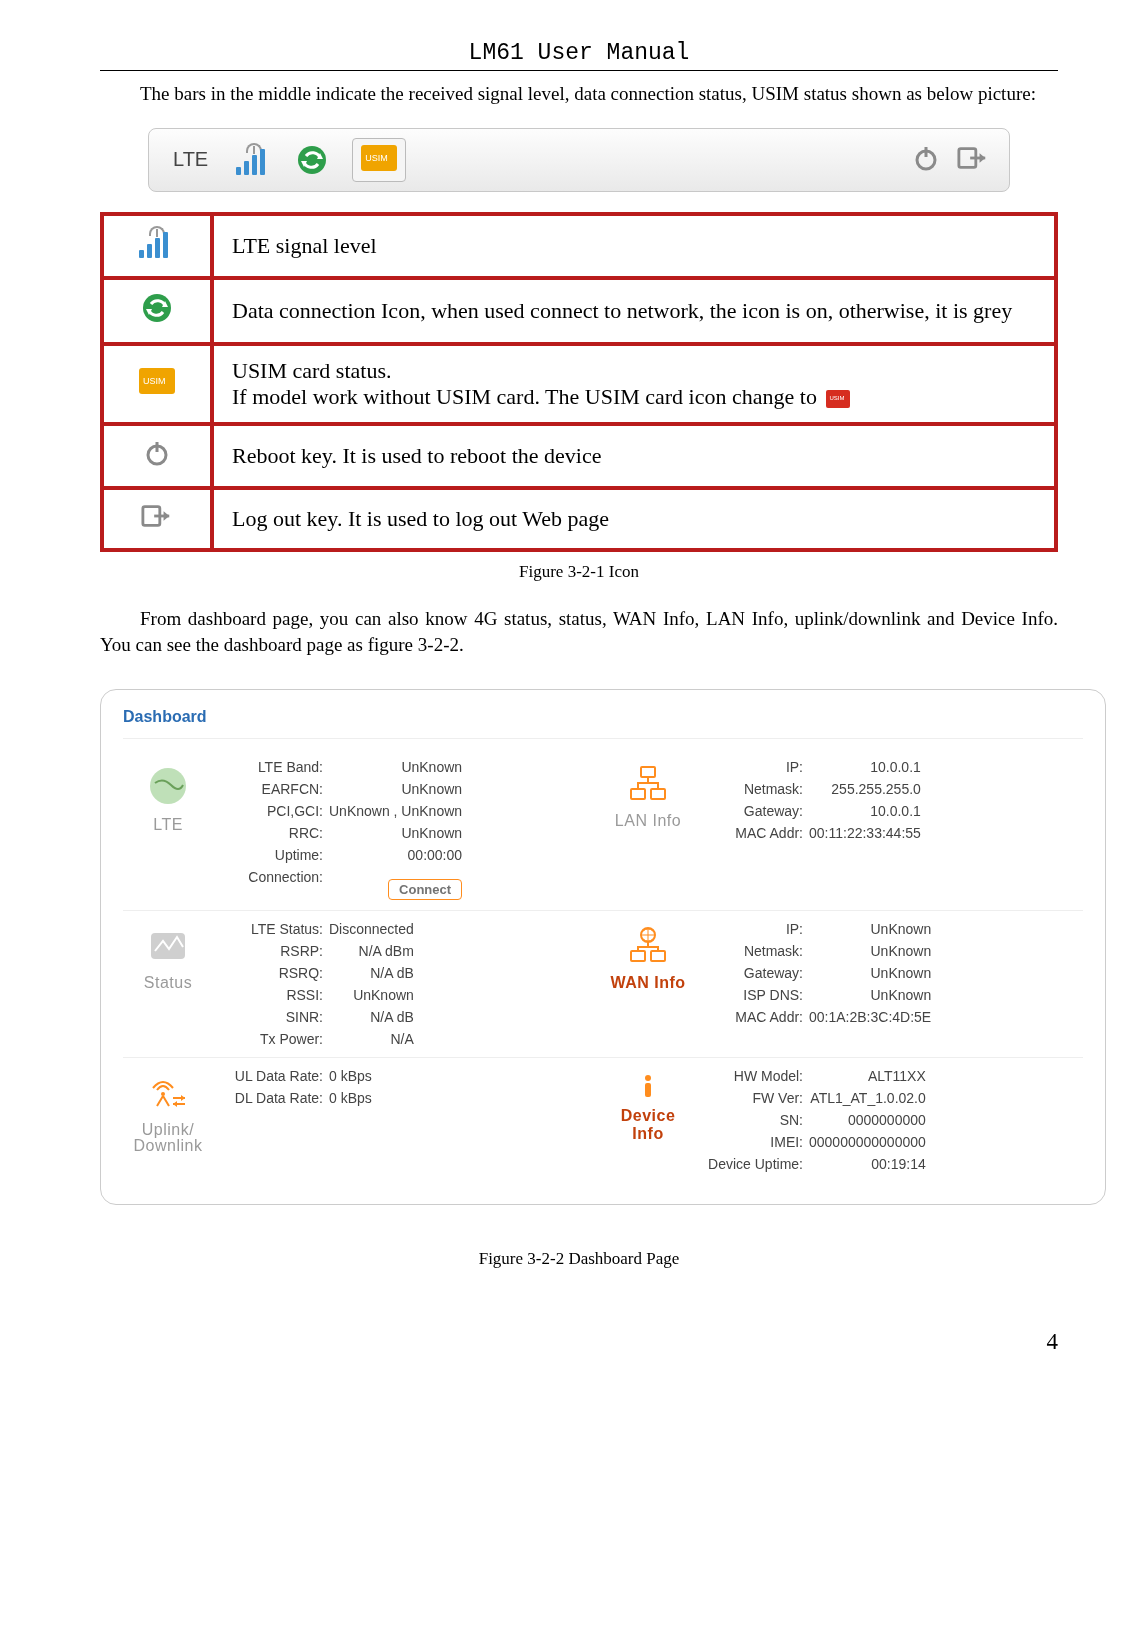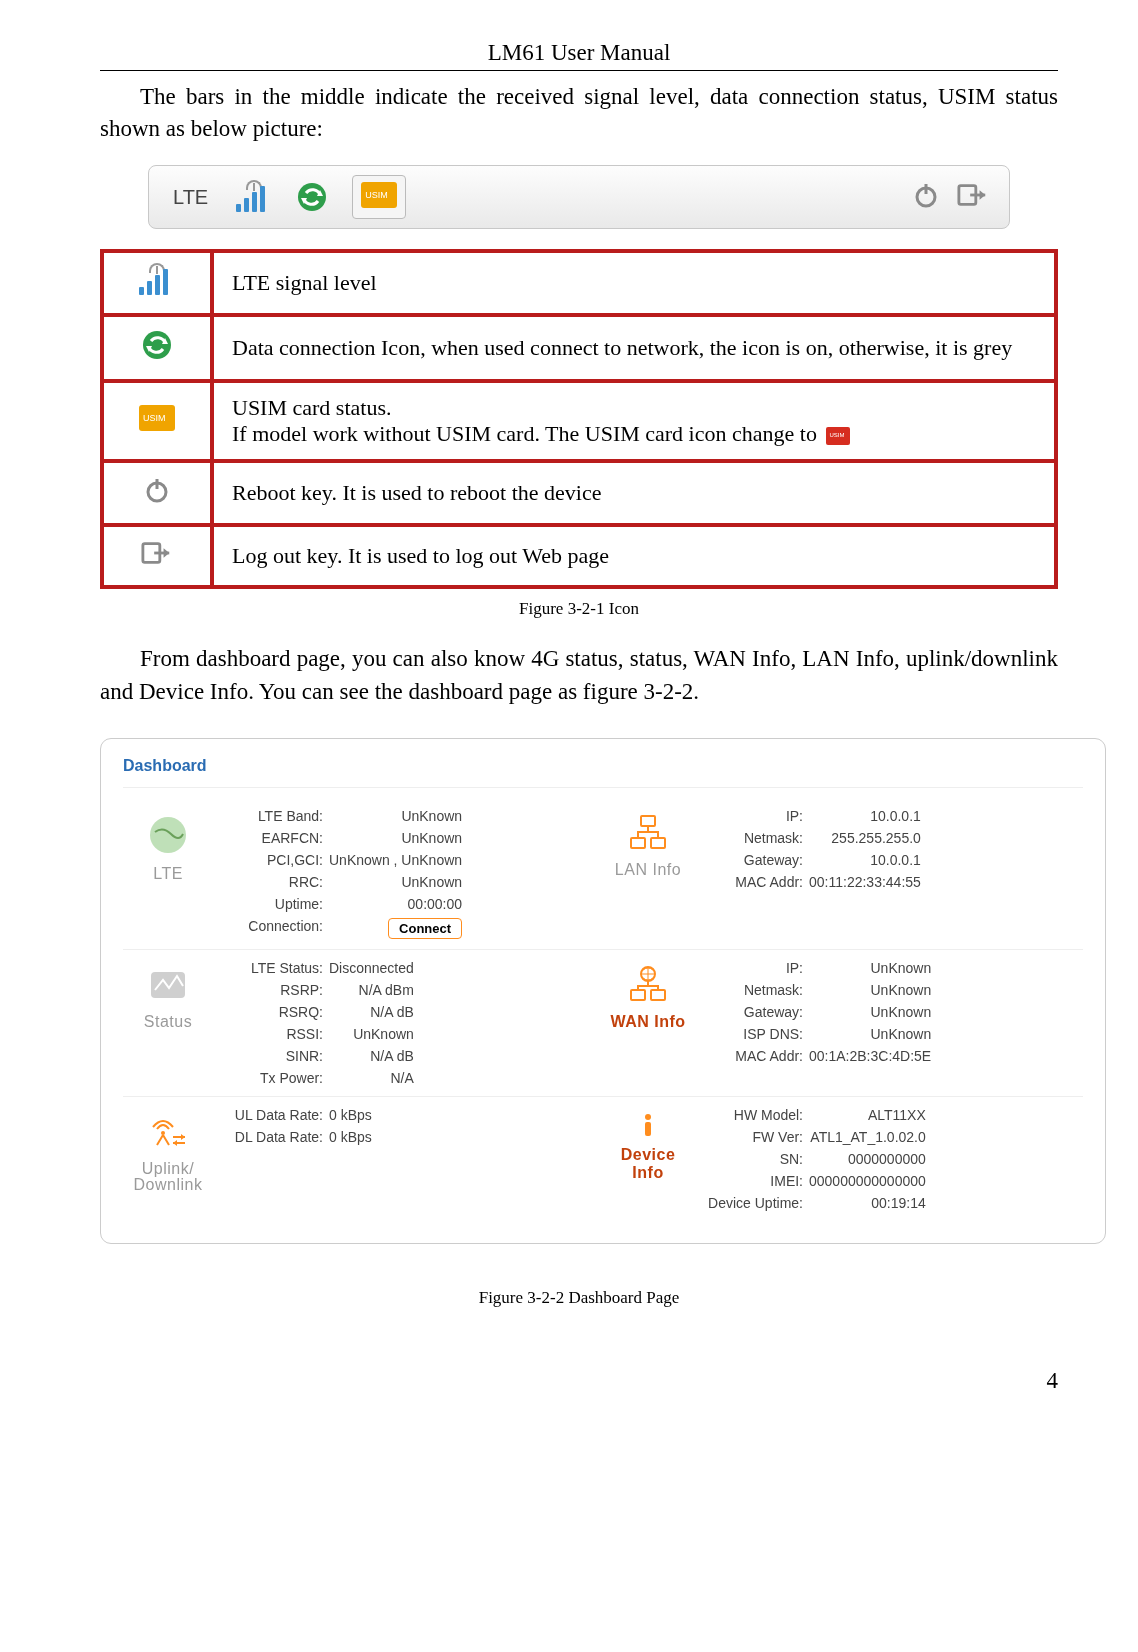--- a/index.html
+++ b/index.html
@@ -11,23 +11,24 @@
   }
   .page {
     padding: 40px 80px 60px 100px;
   }
   .header-line {
     border-bottom: 1px solid #000;
     padding-bottom: 4px;
     margin-bottom: 10px;
     text-align: center;
     font-size: 23px;
+    font-family: Liberation Mono, monospace;
   }
   .body-text {
-    font-size: 23px;
+    font-size: 19px;
     line-height: 1.4;
     text-align: justify;
     margin: 6px 0;
     text-indent: 40px;
   }
   
   .status-wrap {
     margin: 20px auto;
     width: 820px;
     border: 1px solid #c8c8c8;
@@ -87,21 +88,21 @@
     display:inline-block; width:32px; height:32px; position:relative;
   }
   .refresh-ic svg{width:32px;height:32px;}
   .reboot-ic svg{width:30px;height:30px;}
   .logout-ic svg{width:32px;height:28px;}
   
   .dashboard {
     margin: 30px auto 10px auto;
     width: 960px;
     border:1px solid #ccc;
-    border-radius:11px;
+    border-radius:16px;
     padding: 18px 22px 22px 22px;
     font-family: Arial, Helvetica, sans-serif;
   }
   .dash-title { color:#2a6cb3; font-weight:bold; font-size:16px; padding-bottom:12px; border-bottom:1px solid #eee; margin-bottom:10px;}
   .dash-row {
     display:flex;
     border-bottom:1px solid #eee;
     padding: 10px 0;
   }
   .dash-row:last-child{border-bottom:none;}
@@ -113,22 +114,22 @@
     width:90px; text-align:center; padding-top:4px;
     font-size:15px; color:#5a5a5a;
   }
   .iconcol .lab { display:block; margin-top:4px; font-size:16px; letter-spacing:0.5px;}
   .greyish{color:#9a9a9a;}
   .orangeish{color:#c2410c;font-weight:bold;}
   .kvcol { display:grid; grid-template-columns: 110px 1fr; row-gap:6px; column-gap:6px; font-size:14px; color:#333; align-content:start;text-align:right;}
   .kvcol .k{color:#444;}
   .kvcol .v{color:#444;}
   .connect-btn {
-    display:inline-block; border:1px solid #ff8d1e; background:#fff; color:#000000; font-weight:bold;
-    padding:2px 10px; border-radius:4px; font-size:13px;
+    display:inline-block; border:1px solid #ff8d1e; background:#fff; color:#737373; font-weight:bold;
+    padding:2px 10px; border-radius:4px; font-size:13px;margin-top:10px;
   }
   .lan-icon svg{width:42px;height:42px;}
   .wan-icon svg{width:42px;height:42px;}
   .wifi-icon svg{width:42px;height:42px;}
   .info-icon svg{width:28px;height:28px;}
   .pagenum {
     text-align:right;
     font-size:23px;
     margin-top:60px;
   }

